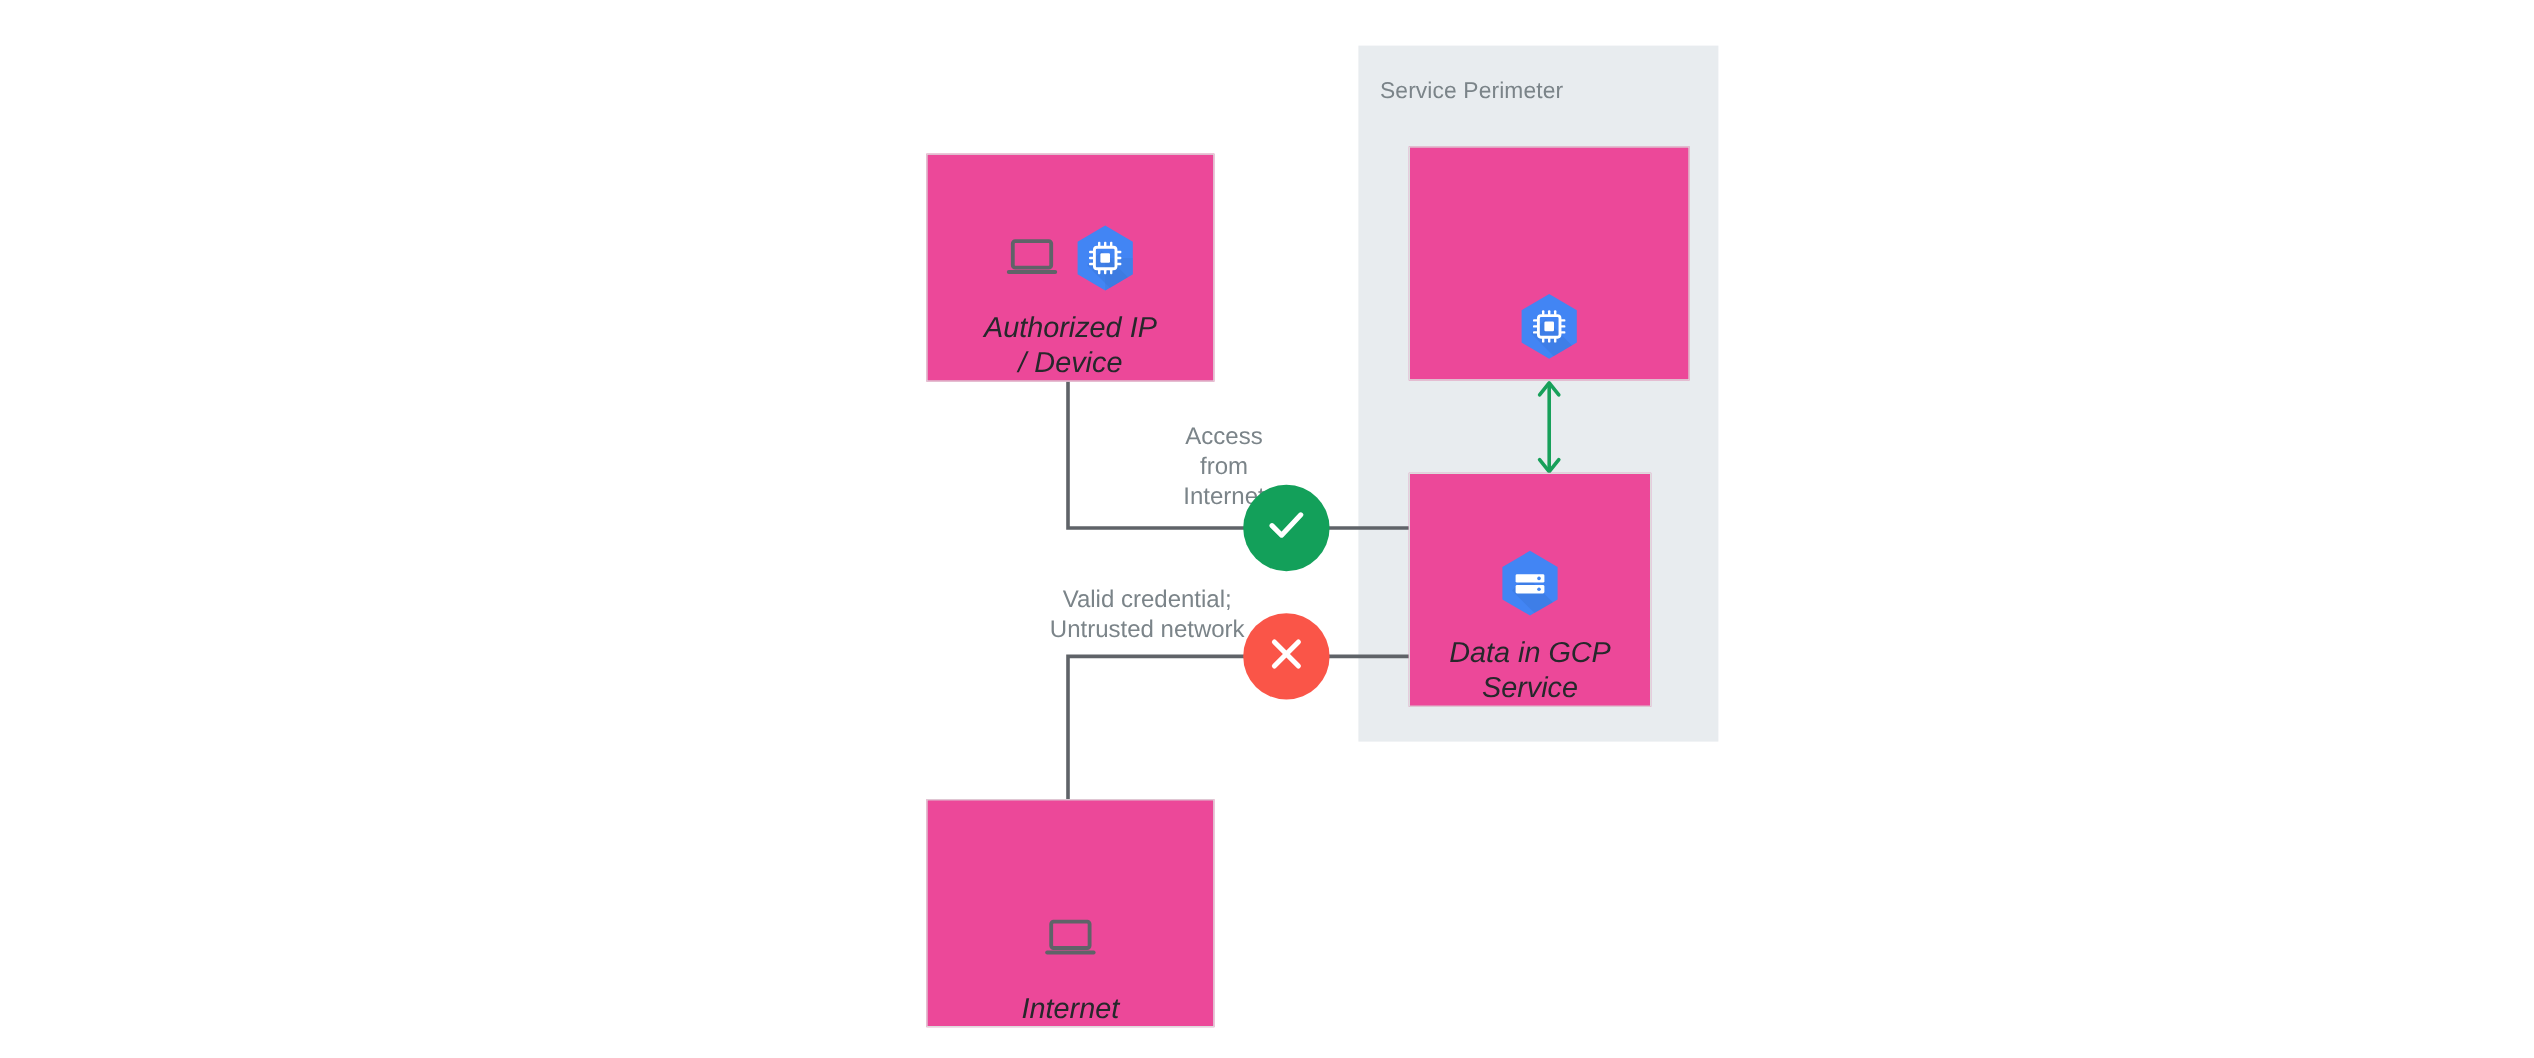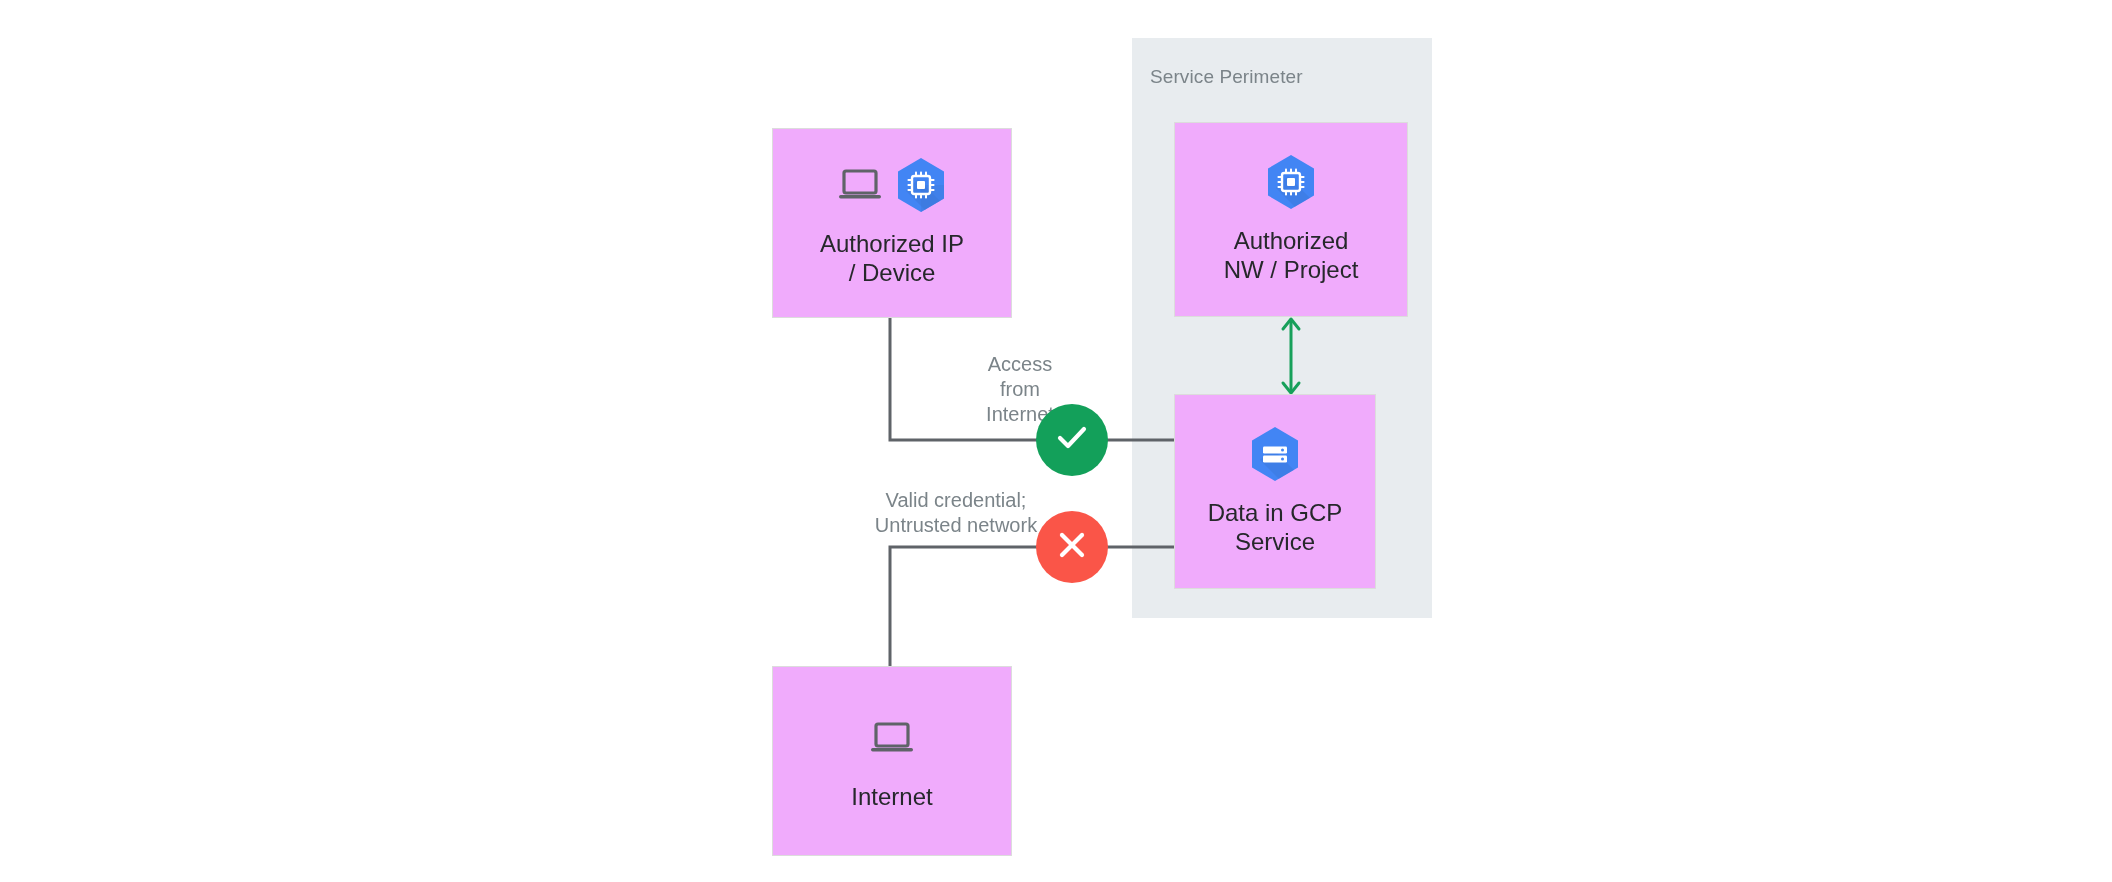--- a/index.html
+++ b/index.html
@@ -36,27 +36,28 @@
     top: 66px;
     font-size: 19px;
     color: #7b8489;
     letter-spacing: 0.1px;
     white-space: nowrap;
   }
 
   
   .node {
     position: absolute;
-    background: #f0abfc;
+    background: #ec4899;
     border: 1px solid #dcdcdc;
     box-sizing: border-box;
     display: flex;
     flex-direction: column;
     align-items: center;
-    justify-content: center;
+    justify-content: flex-end;
+    font-style: italic;
   }
   .node-icons {
     display: flex;
     flex-direction: row;
     align-items: center;
     justify-content: center;
     gap: 14px;
     height: 56px;
     margin-bottom: 14px;
   }
@@ -201,22 +202,20 @@
             <rect x="11.5" y="22" width="4" height="2" rx="0.8"></rect>
             <rect x="11.5" y="27" width="4" height="2" rx="0.8"></rect>
             <rect x="11.5" y="32" width="4" height="2" rx="0.8"></rect>
             <rect x="34.5" y="22" width="4" height="2" rx="0.8"></rect>
             <rect x="34.5" y="27" width="4" height="2" rx="0.8"></rect>
             <rect x="34.5" y="32" width="4" height="2" rx="0.8"></rect>
           </g>
         </svg>
       </span>
     </div>
-    <div class="node-label">Authorized
-NW / Project</div>
   </div>
 
   <div class="node" id="node-data-gcp">
     <div class="node-icons">
       <span>
         <svg width="50" height="56" viewBox="0 0 50 56" xmlns="http://www.w3.org/2000/svg">
           <defs>
             <clipPath id="hexclip3">
               <polygon points="25,1 48,14.5 48,41.5 25,55 2,41.5 2,14.5"></polygon>
             </clipPath>

